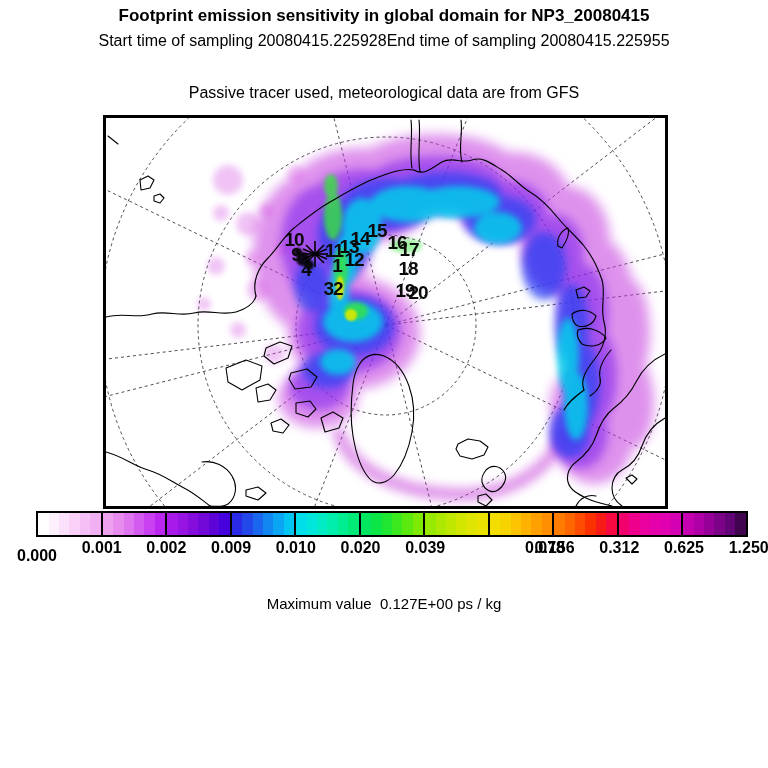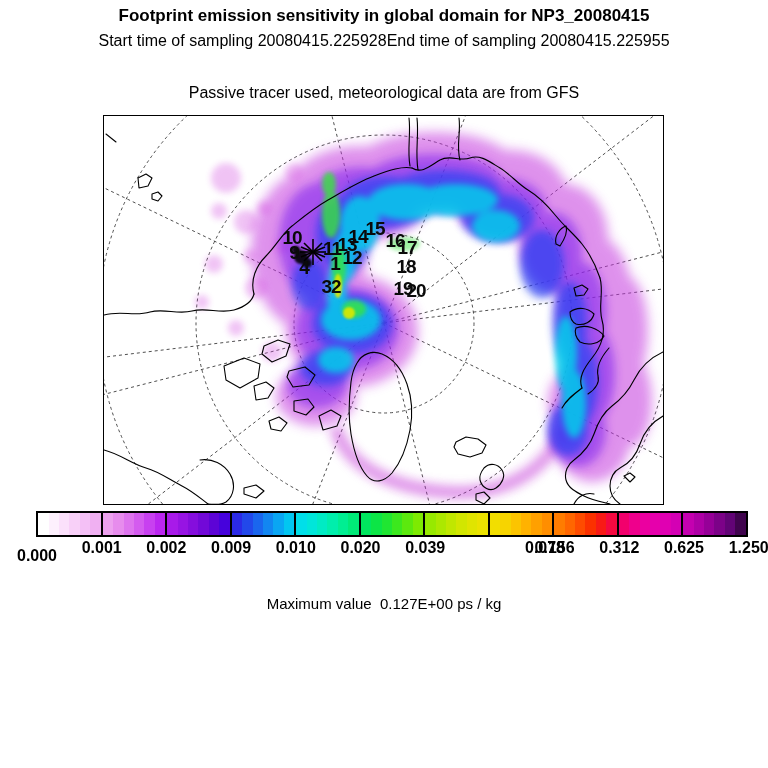--- a/index.html
+++ b/index.html
@@ -4,21 +4,21 @@
 <style>
   html,body{margin:0;padding:0;background:#fff;}
   .page{position:relative;width:768px;height:632px;background:#ffffff;overflow:hidden;
         font-family:"Liberation Sans",sans-serif;color:#000;}
   .hline{position:absolute;left:0;width:768px;text-align:center;white-space:pre;}
   .title{top:6px;font-size:17px;font-weight:bold;}
   .l2{top:32px;font-size:16px;display:flex;justify-content:center;}
   .l3{top:58px;font-size:16px;display:flex;justify-content:center;gap:50px;}
   .l4{top:84px;font-size:16px;}
   .mapbox{position:absolute;left:103px;top:115px;width:559px;height:388px;
-          border:1px solid #000000;background:#d946ef;overflow:hidden;}
+          border:3px solid #000000;background:#d946ef;overflow:hidden;}
   .mapbox svg{display:block;}
   .map-num{position:absolute;transform:translate(-50%,-50%);font-weight:bold;
            font-size:19px;line-height:1;color:#0a0a0a;letter-spacing:-1px;}
   .cbar{position:absolute;left:36px;top:511px;width:712px;height:26px;
         border:2px solid #000;box-sizing:border-box;display:flex;}
   .cb-seg{flex:1;height:100%;}
   .cb-seg + .cb-seg{border-left:2px solid #000;}
   .ticksrow{position:absolute;left:0;top:539px;width:768px;height:20px;}
   .cb-tick{position:absolute;transform:translateX(-50%);font-weight:bold;font-size:16px;white-space:nowrap;}
   .unit{top:563px;font-size:16px;}

